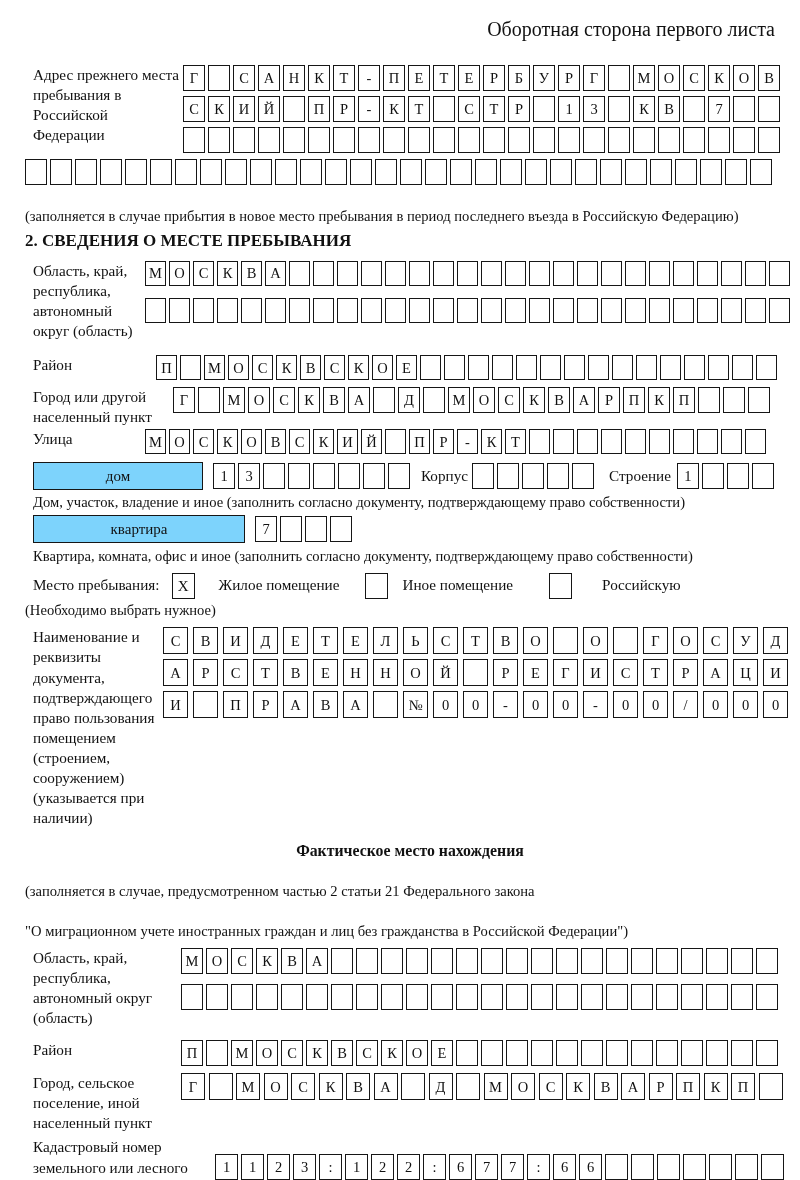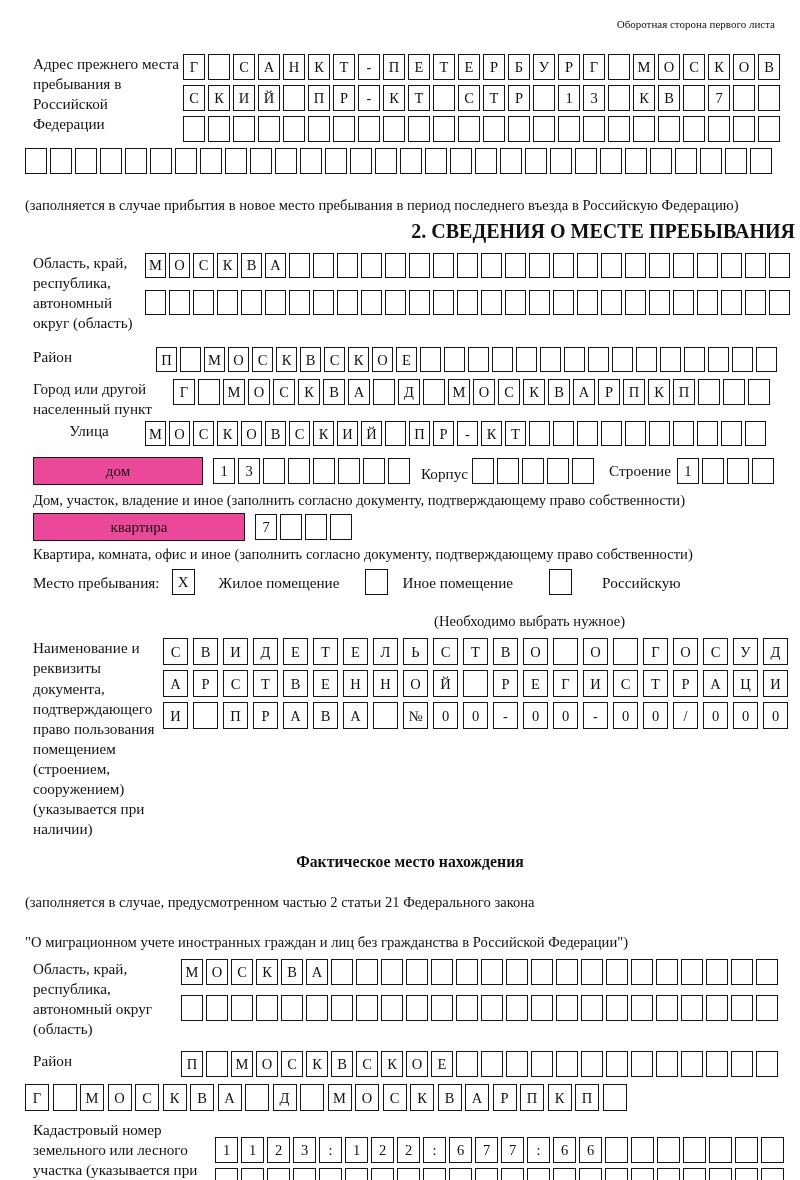--- a/index.html
+++ b/index.html
@@ -3,47 +3,47 @@
 <meta charset="utf-8">
 <style>
   html,body{margin:0;padding:0;background:#fff;}
   body{
     width:800px;height:1180px;overflow:hidden;
     font-family:"Liberation Serif","DejaVu Serif",serif;
     color:#111;
   }
   .page{width:800px;height:1180px;box-sizing:border-box;padding:18px 0 0 25px;position:relative;}
 
-  .hdr-note{width:750px;text-align:right;font-size:11px;margin-bottom:24px;}
+  .hdr-note{width:750px;text-align:right;font-size:20px;margin-bottom:24px;}
 
   .frow{display:flex;align-items:flex-start;}
   .lbl{font-size:15.2px;line-height:1.32;box-sizing:border-box;padding-left:8px;flex:0 0 auto;}
 
   
   .cells{display:flex;flex-wrap:nowrap;margin-bottom:5px;}
   .cell{
     box-sizing:border-box;display:inline-flex;align-items:center;justify-content:center;
     border:1.6px solid #161616;background:#fff;
     font-size:14.5px;font-weight:500;line-height:1;flex:0 0 auto;
   }
   .sm .cell{width:21px;height:25px;margin-right:3px;}   
   .md .cell{width:22px;height:26px;margin-right:3px;}   
   .md2 .cell{width:23px;height:26px;margin-right:3px;}  
   .xl .cell{width:24px;height:27px;margin-right:3.5px;} 
   .lg .cell{width:25px;height:27px;margin-right:5px;border-width:1.8px;} 
 
   .note{font-size:14.6px;}
   .note-center{width:770px;margin-top:23px;}
-  .h2{font-size:20px;font-weight:bold;text-align:right;width:770px;margin:6px 0 10px 0;}
+  .h2{font-size:17px;font-weight:bold;text-align:left;width:770px;margin:6px 0 10px 0;}
   .h3{font-size:15.8px;font-weight:bold;text-align:center;width:770px;margin:14px 0 8px 0;}
 
   .widebox{
     box-sizing:border-box;border:1.7px solid #161616;height:28px;
     display:inline-flex;align-items:center;justify-content:center;
-    font-size:15px;flex:0 0 auto;background:#ec4899;
+    font-size:15px;flex:0 0 auto;background:#7dd3fc;
   }
   .inline-lbl{font-size:15.2px;line-height:28px;flex:0 0 auto;}
 
   .chk{
     box-sizing:border-box;width:23px;height:26px;border:1.6px solid #161616;
     display:inline-flex;align-items:center;justify-content:center;
     font-size:15px;font-weight:500;flex:0 0 auto;background:#fff;
   }
 
   .stamp-box{
@@ -297,21 +297,21 @@
         <span class="cell">П</span>
         <span class="cell">К</span>
         <span class="cell">П</span>
         <span class="cell"></span>
         <span class="cell"></span>
         <span class="cell"></span>
       </div>
   </div>
 
   <div class="frow" style="margin-top:2px;">
-    <div class="lbl" style="width:120px;text-align:center;">Улица</div>
+    <div class="lbl" style="width:120px;">Улица</div>
     <div class="cells sm">
         <span class="cell">М</span>
         <span class="cell">О</span>
         <span class="cell">С</span>
         <span class="cell">К</span>
         <span class="cell">О</span>
         <span class="cell">В</span>
         <span class="cell">С</span>
         <span class="cell">К</span>
         <span class="cell">И</span>
@@ -340,21 +340,21 @@
     <div class="cells md" style="margin-bottom:0;">
         <span class="cell">1</span>
         <span class="cell">3</span>
         <span class="cell"></span>
         <span class="cell"></span>
         <span class="cell"></span>
         <span class="cell"></span>
         <span class="cell"></span>
         <span class="cell"></span>
       </div>
-    <div class="inline-lbl" style="margin:6px 4px 0 8px;">Корпус</div>
+    <div class="inline-lbl" style="margin:0 4px 0 8px;">Корпус</div>
     <div class="cells md" style="margin-bottom:0;">
         <span class="cell"></span>
         <span class="cell"></span>
         <span class="cell"></span>
         <span class="cell"></span>
         <span class="cell"></span>
       </div>
     <div class="inline-lbl" style="margin:0 6px 0 12px;">Строение</div>
     <div class="cells md" style="margin-bottom:0;">
         <span class="cell">1</span>
@@ -369,30 +369,30 @@
     <div class="widebox" style="width:212px;margin-left:8px;margin-right:10px;">квартира</div>
     <div class="cells md" style="margin-bottom:0;">
         <span class="cell">7</span>
         <span class="cell"></span>
         <span class="cell"></span>
         <span class="cell"></span>
       </div>
   </div>
   <div class="note" style="margin:5px 0 6px 8px;">Квартира, комната, офис и иное (заполнить согласно документу, подтверждающему право собственности)</div>
 
-  <div class="frow" style="align-items:flex-start;">
+  <div class="frow" style="align-items:flex-end;">
     <div class="inline-lbl" style="margin-left:8px;">Место пребывания:</div>
     <div class="chk" style="margin-left:12px;">X</div>
     <div class="inline-lbl" style="margin-left:24px;">Жилое помещение</div>
     <div class="chk" style="margin-left:26px;"></div>
     <div class="inline-lbl" style="margin-left:14px;">Иное помещение</div>
     <div class="chk" style="margin-left:36px;"></div>
     <div class="inline-lbl" style="margin-left:30px;">Российскую</div>
   </div>
-  <div class="note" style="width:600px;text-align:right;margin-top:16px;">(Необходимо выбрать нужное)</div>
+  <div class="note" style="width:600px;text-align:left;margin-top:3px;">(Необходимо выбрать нужное)</div>
 
   <div class="frow" style="margin-top:8px;">
     <div class="lbl" style="width:138px;">Наименование и реквизиты документа, подтверждающего право пользования помещением (строением, сооружением) (указывается при наличии)</div>
     <div>
       <div class="cells lg">
           <span class="cell">С</span>
           <span class="cell">В</span>
           <span class="cell">И</span>
           <span class="cell">Д</span>
           <span class="cell">Е</span>
@@ -548,20 +548,21 @@
         <span class="cell"></span>
         <span class="cell"></span>
         <span class="cell"></span>
         <span class="cell"></span>
         <span class="cell"></span>
         <span class="cell"></span>
       </div>
   </div>
 
   <div class="frow" style="margin-top:2px;">
+    <div class="lbl" style="width:156px;">Город, сельское поселение, иной населенный пункт</div>
     <div class="cells xl">
         <span class="cell">Г</span>
         <span class="cell"></span>
         <span class="cell">М</span>
         <span class="cell">О</span>
         <span class="cell">С</span>
         <span class="cell">К</span>
         <span class="cell">В</span>
         <span class="cell">А</span>
         <span class="cell"></span>

